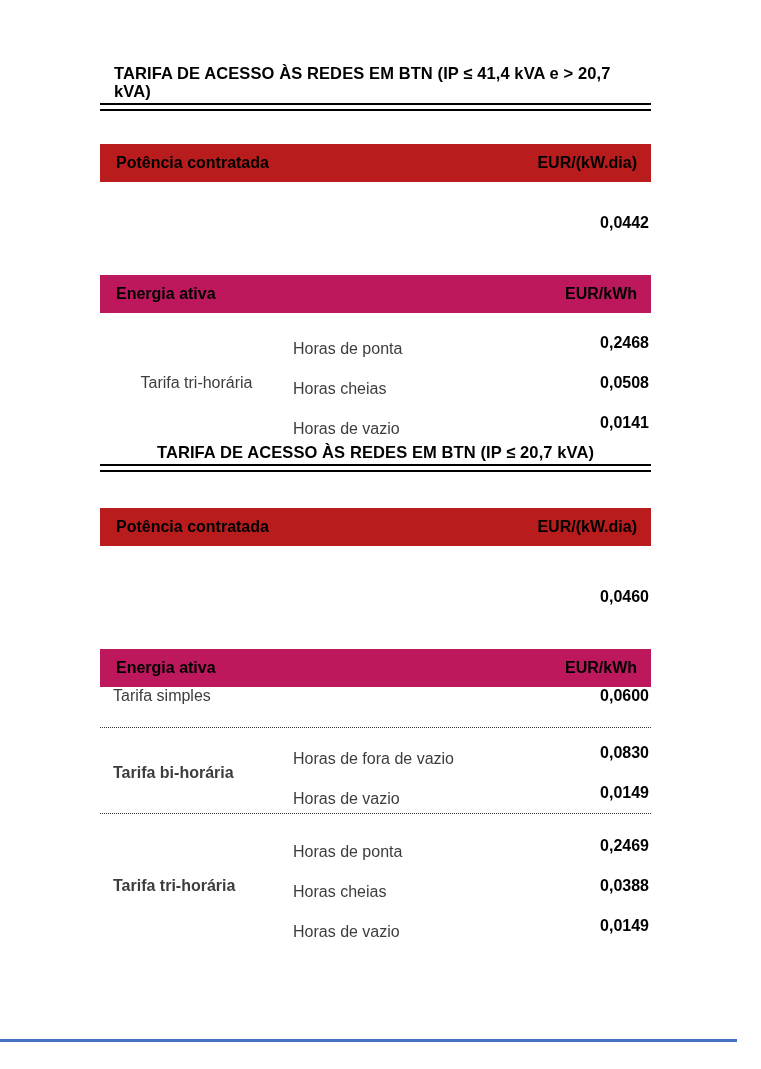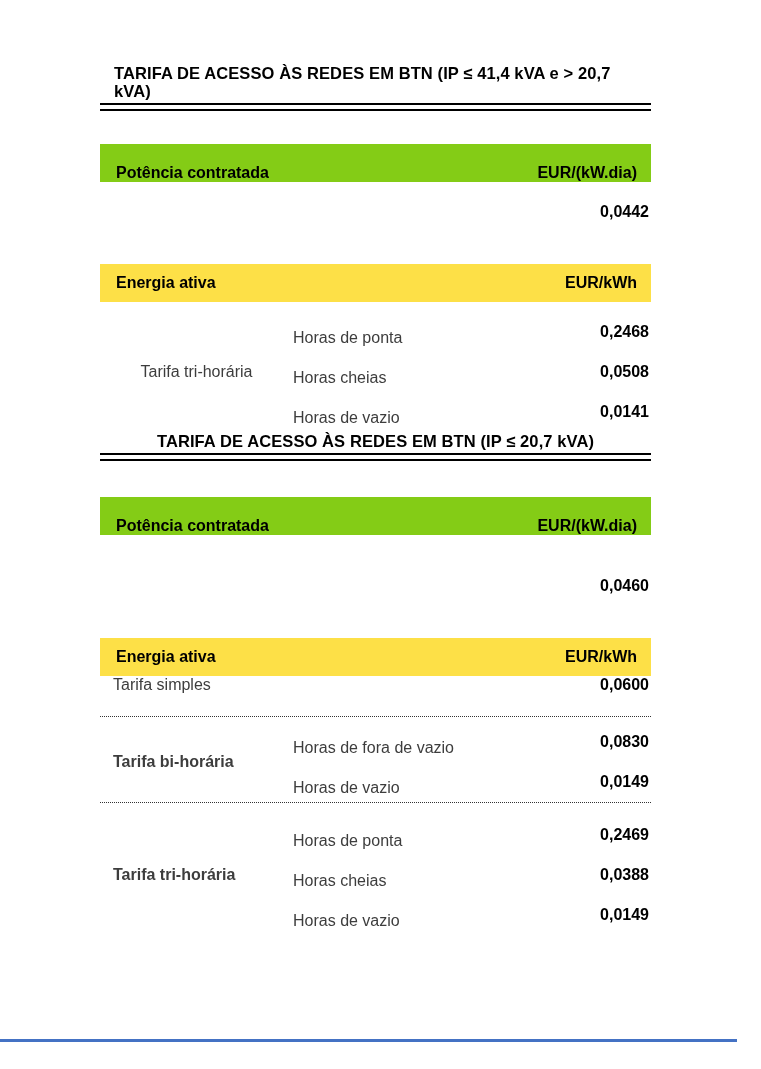--- a/index.html
+++ b/index.html
@@ -18,32 +18,32 @@
   .double-rule {
     margin-top:3px; height:4px;
     border-top:2px solid #000; border-bottom:2px solid #000;
   }
 
   .bar {
     display:flex; justify-content:space-between; align-items:center;
     height:38px; padding:0 14px 0 16px;
     font-weight:bold; font-size:16px; color:#000;
   }
-  .bar.pink { background:#84cc16;align-items:flex-end; }
-  .bar.yellow { background:#fde047; }
+  .bar.pink { background:#b91c1c; }
+  .bar.yellow { background:#be185d; }
   .bar.pink.t1 { margin-top:33px; }
   .bar.yellow.t1 { margin-top:37px; }
   .bar.pink.t2 { margin-top:36px; }
   .bar.yellow.t2 { margin-top:37px; }
 
   .value-row {
     height:30px; display:flex; justify-content:flex-end; align-items:center;
     font-weight:bold; font-size:16px; padding-right:2px;
   }
-  .value-row.t1 { margin-top:15px; }
+  .value-row.t1 { margin-top:26px; }
   .value-row.t2 { margin-top:36px; }
 
   .rows-block.t1 { margin-top:10px; }
 
   .group { display:flex; }
   .group-label {
     width:193px; display:flex; align-items:center;
     font-size:16px; color:#3d3d3d;
   }
   .group-label.centered { justify-content:center; }

